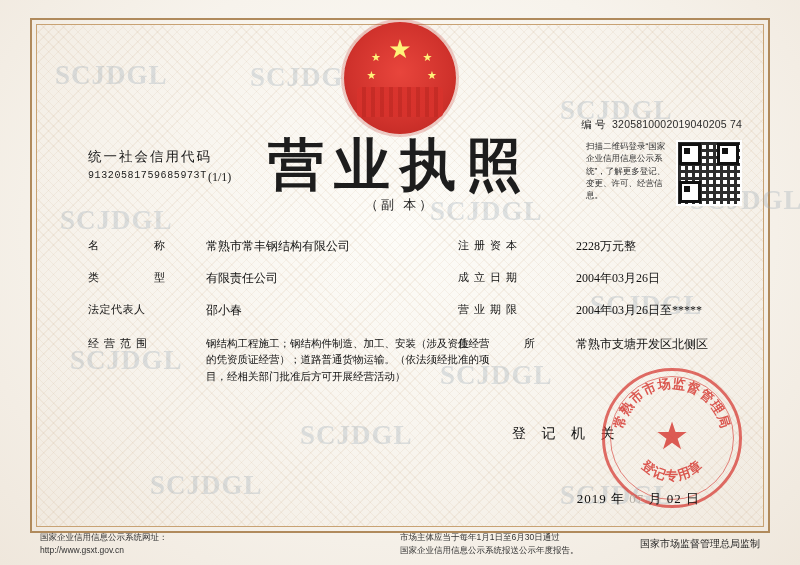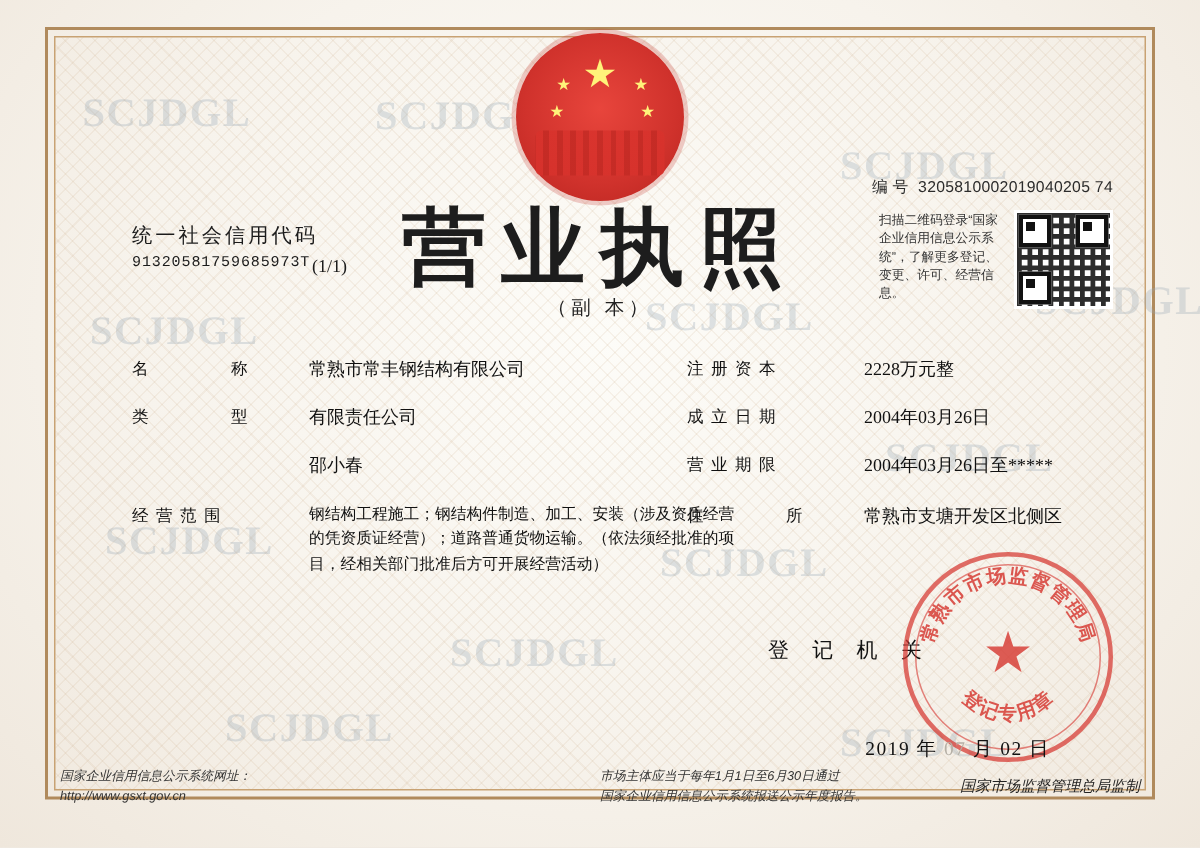--- a/index.html
+++ b/index.html
@@ -175,21 +175,21 @@
   .seal text{fill:#d6362f;font-family:"Liberation Serif","DejaVu Serif",serif;font-size:13px;font-weight:bold;opacity:.82;letter-spacing:1px;}
 
   
   .dateline{
     position:absolute;right:100px;top:490px;font-size:13px;color:#111;
     font-family:"Liberation Serif","DejaVu Serif",serif;letter-spacing:1px;
   }
   .dateline .dim{color:#b6b0a6;}
 
   
-  .footer{position:absolute;left:0;right:0;bottom:24px;height:30px;font-style:italic;}
+  .footer{position:absolute;left:0;right:0;bottom:4px;height:30px;}
   .f-left{position:absolute;left:40px;top:0;font-size:8.5px;line-height:1.5;color:#333;}
   .f-mid{position:absolute;left:400px;top:0;font-size:8.5px;line-height:1.5;color:#333;}
   .f-right{position:absolute;right:40px;top:6px;font-size:10px;color:#222;}
 </style>
 </head>
 <body>
 
 <div class="page">
 
   <div class="border-outer"></div>
@@ -264,20 +264,21 @@
     <div class="row col-l" style="position:absolute;top:32px;left:0;right:0;">
       <div class="lab lab4">类　　型</div>
       <div class="val">有限责任公司</div>
     </div>
     <div class="row col-r" style="position:absolute;top:32px;left:0;right:0;">
       <div class="lab lab3">成立日期</div>
       <div class="val">2004年03月26日</div>
     </div>
 
     <div class="row col-l" style="position:absolute;top:64px;left:0;right:0;">
+      <div class="lab">法定代表人</div>
       <div class="val">邵小春</div>
     </div>
     <div class="row col-r" style="position:absolute;top:64px;left:0;right:16px;">
       <div class="lab lab3">营业期限</div>
       <div class="val">2004年03月26日至*****</div>
     </div>
 
     <div class="row col-l" style="position:absolute;top:98px;left:0;right:0;">
       <div class="lab lab3">经营范围</div>
       <div class="scope-text" style="top:0;">钢结构工程施工；钢结构件制造、加工、安装（涉及资质经营的凭资质证经营）；道路普通货物运输。（依法须经批准的项目，经相关部门批准后方可开展经营活动）</div>

